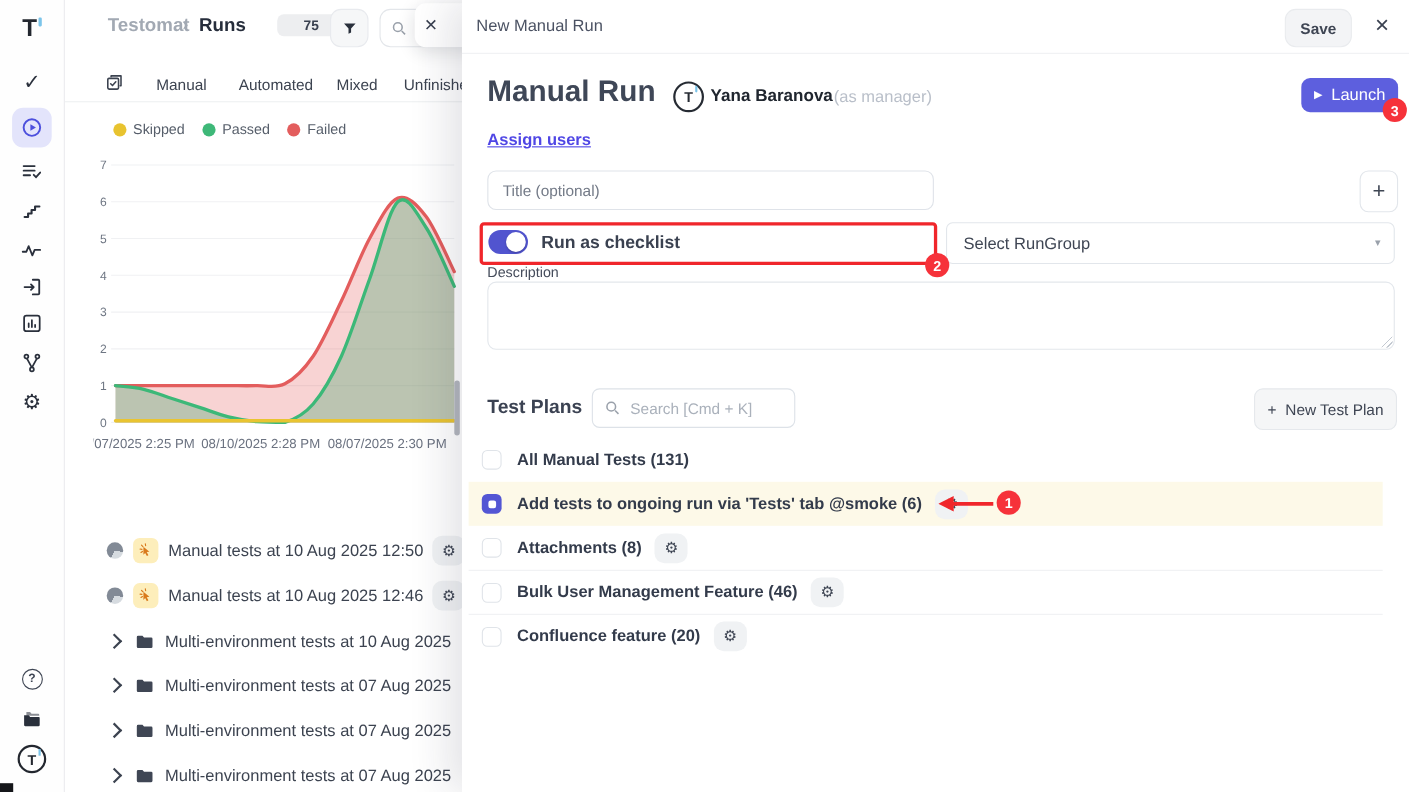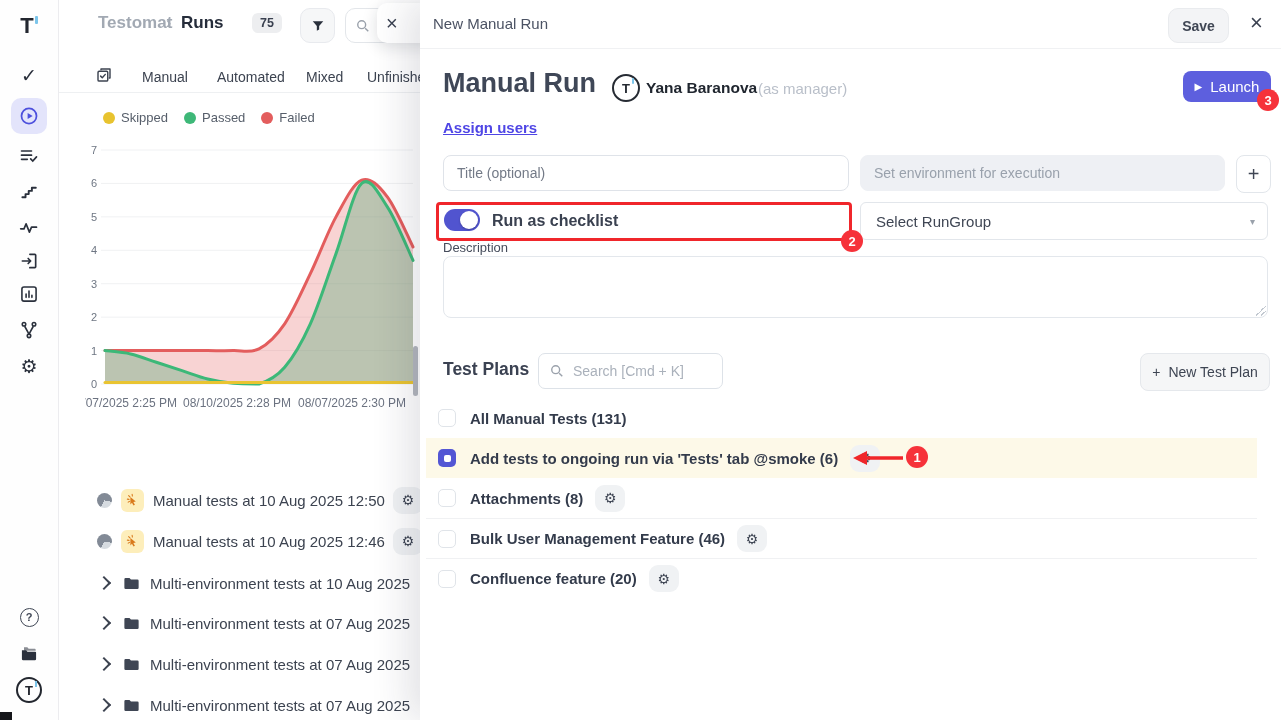--- a/index.html
+++ b/index.html
@@ -9,21 +9,21 @@
   
   .sidebar{position:absolute;left:0;top:0;width:58px;height:720px;background:#fefefe;border-right:1px solid #ececef;z-index:4;}
   .side-ic{position:absolute;left:11px;width:36px;height:36px;display:flex;align-items:center;justify-content:center;border-radius:10px;}
   .side-ic svg{display:block;}
   .side-ic.active{background:#e3e4fb;}
   
   .crumb-brand{font-size:17px;font-weight:700;color:#a2a9b3;}
   .crumb-sep{font-size:16px;color:#a2a9b3;font-weight:600;}
   .crumb-page{font-size:17px;font-weight:800;color:#262d3b;}
   .count-pill{background:#edeef0;border-radius:6px;font-size:12.5px;font-weight:600;color:#3a4150;
-    padding:3px 8px;display:inline-block;}
+    padding:3px 24px;display:inline-block;}
   .icon-btn{background:#f6f7f8;border:1px solid #e8eaee;border-radius:10px;width:33px;height:33px;
     display:flex;align-items:center;justify-content:center;}
   .search-box{border:1px solid #e3e6ea;border-radius:10px;height:33px;background:#fff;display:flex;align-items:center;padding-left:10px;}
   .search-box input{border:none;outline:none;width:40px;font-size:13px;background:transparent;}
   .float-card{background:#fff;border-radius:10px;box-shadow:0 4px 16px rgba(20,25,40,.14);display:flex;align-items:center;z-index:5;}
   .tab{font-size:14px;color:#3c4350;font-weight:500;}
   
   .chart-wrap{position:absolute;left:85px;top:108px;width:330px;height:312px;overflow:hidden;z-index:1;}
   .legend{position:absolute;left:18px;top:2px;display:flex;gap:16px;align-items:center;}
   .legend .li{display:flex;gap:6px;align-items:center;font-size:13px;color:#565e6a;}
@@ -323,21 +323,20 @@
     <span class="role">(as manager)</span>
     <div class="btn-launch">
       <span class="tri">▶</span>
       <span>Launch</span>
     </div>
     <div class="badge" style="left:837px;top:89px;">3</div>
 
     <a class="link">Assign users</a>
 
     <input class="inp" style="left: 23px; top: 155px; width: 406px;" placeholder="Title (optional)">
-    <input class="inp gray" style="left: 440px; top: 155px; width: 365px;" placeholder="Set environment for execution">
     <div class="btn-plus">+</div>
 
     <div class="ann-rect"></div>
     <div class="toggle">
         <span class="knob"></span>
       </div>
     <span class="tog-label">Run as checklist</span>
     <div class="badge" style="left:421px;top:230px;">2</div>
 
     <div class="select">

